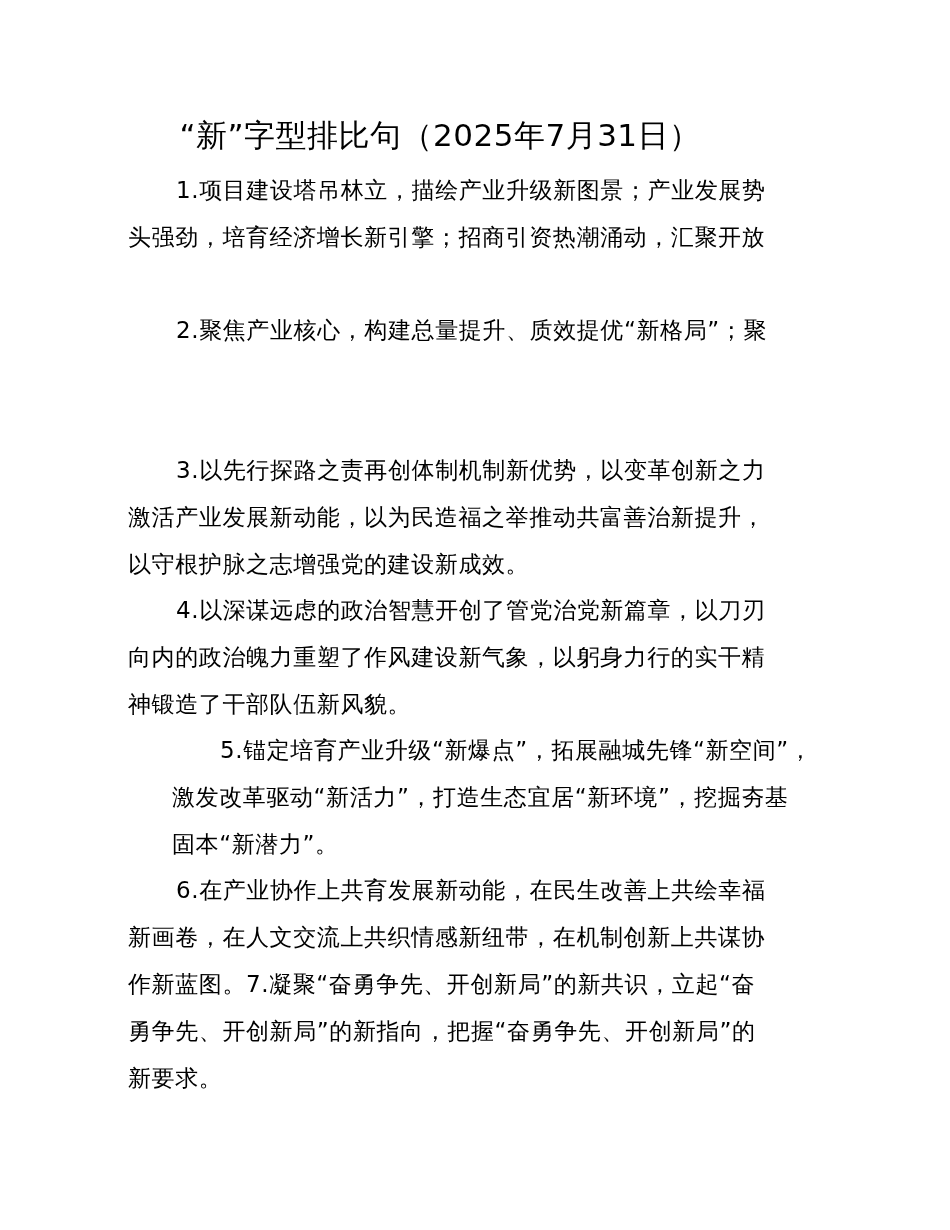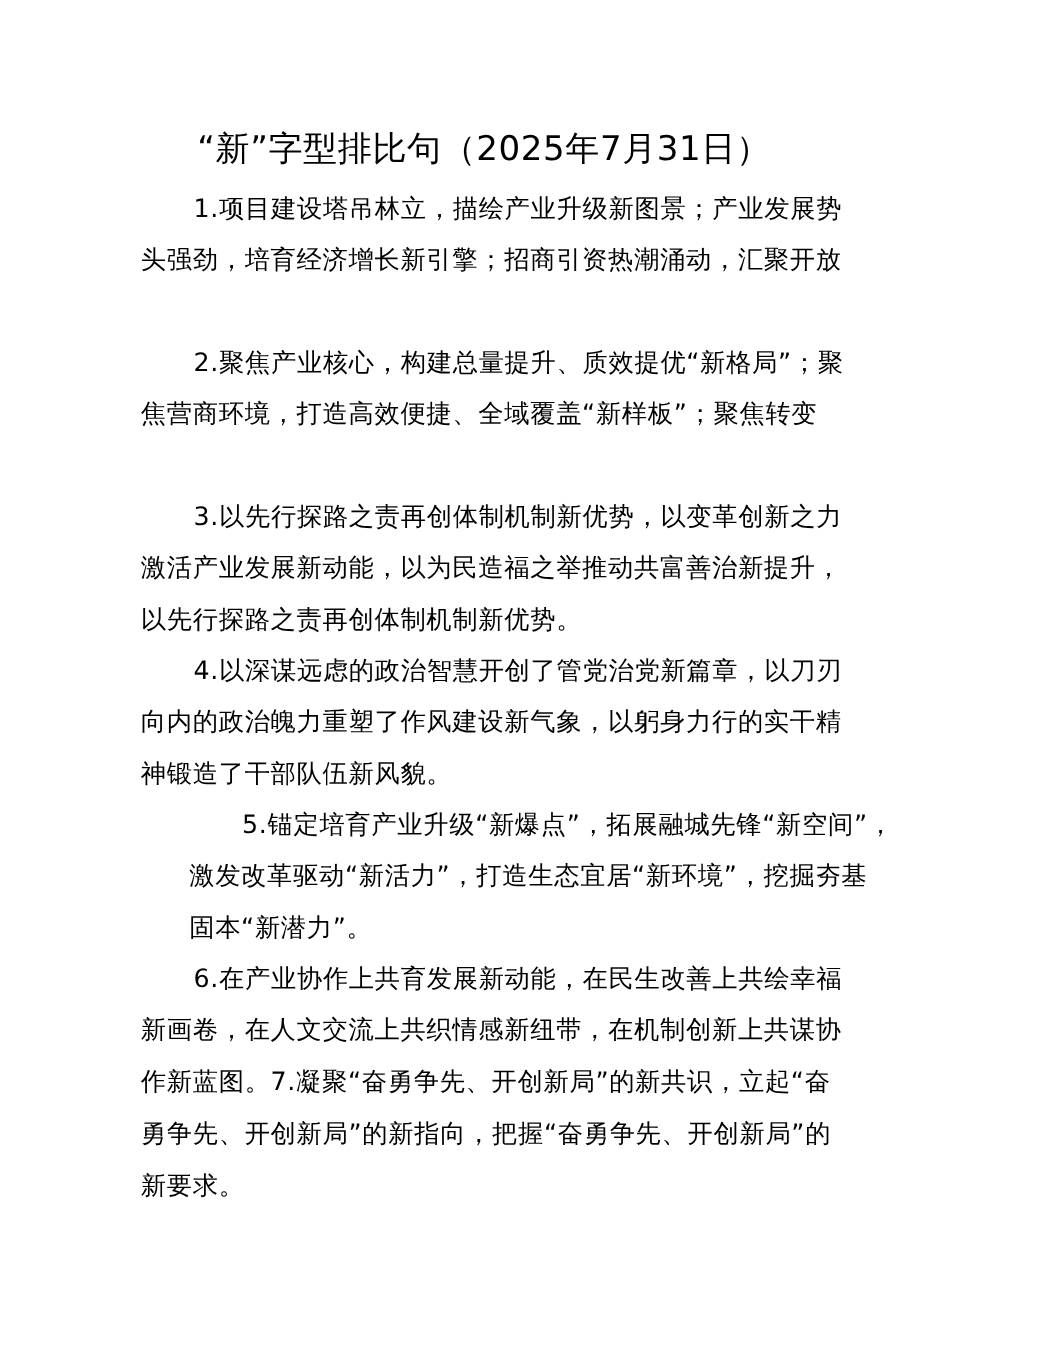--- a/index.html
+++ b/index.html
@@ -17,27 +17,26 @@
 <div>
   <div class="title">“新”字型排比句（2025年7月31日）</div>
 
   <div class="para" style="top:167px;">
     <div class="line indent">1.项目建设塔吊林立，描绘产业升级新图景；产业发展势</div>
     <div class="line">头强劲，培育经济增长新引擎；招商引资热潮涌动，汇聚开放</div>
   </div>
 
   <div class="para" style="top:307px;">
     <div class="line indent">2.聚焦产业核心，构建总量提升、质效提优“新格局”；聚</div>
-    <div class="line">焦营商环境，打造高效便捷、全域覆盖“新样板”；聚焦转变</div>
   </div>
 
   <div class="para" style="top:447px;">
     <div class="line indent">3.以先行探路之责再创体制机制新优势，以变革创新之力</div>
     <div class="line">激活产业发展新动能，以为民造福之举推动共富善治新提升，</div>
-    <div class="line">以先行探路之责再创体制机制新优势。</div>
+    <div class="line">以守根护脉之志增强党的建设新成效。</div>
   </div>
 
   <div class="para" style="top:587px;">
     <div class="line indent">4.以深谋远虑的政治智慧开创了管党治党新篇章，以刀刃</div>
     <div class="line">向内的政治魄力重塑了作风建设新气象，以躬身力行的实干精</div>
     <div class="line">神锻造了干部队伍新风貌。</div>
   </div>
 
   <div class="para" style="top:727px;margin-left:44px;">
     <div class="line indent">5.锚定培育产业升级“新爆点”，拓展融城先锋“新空间”，</div>

